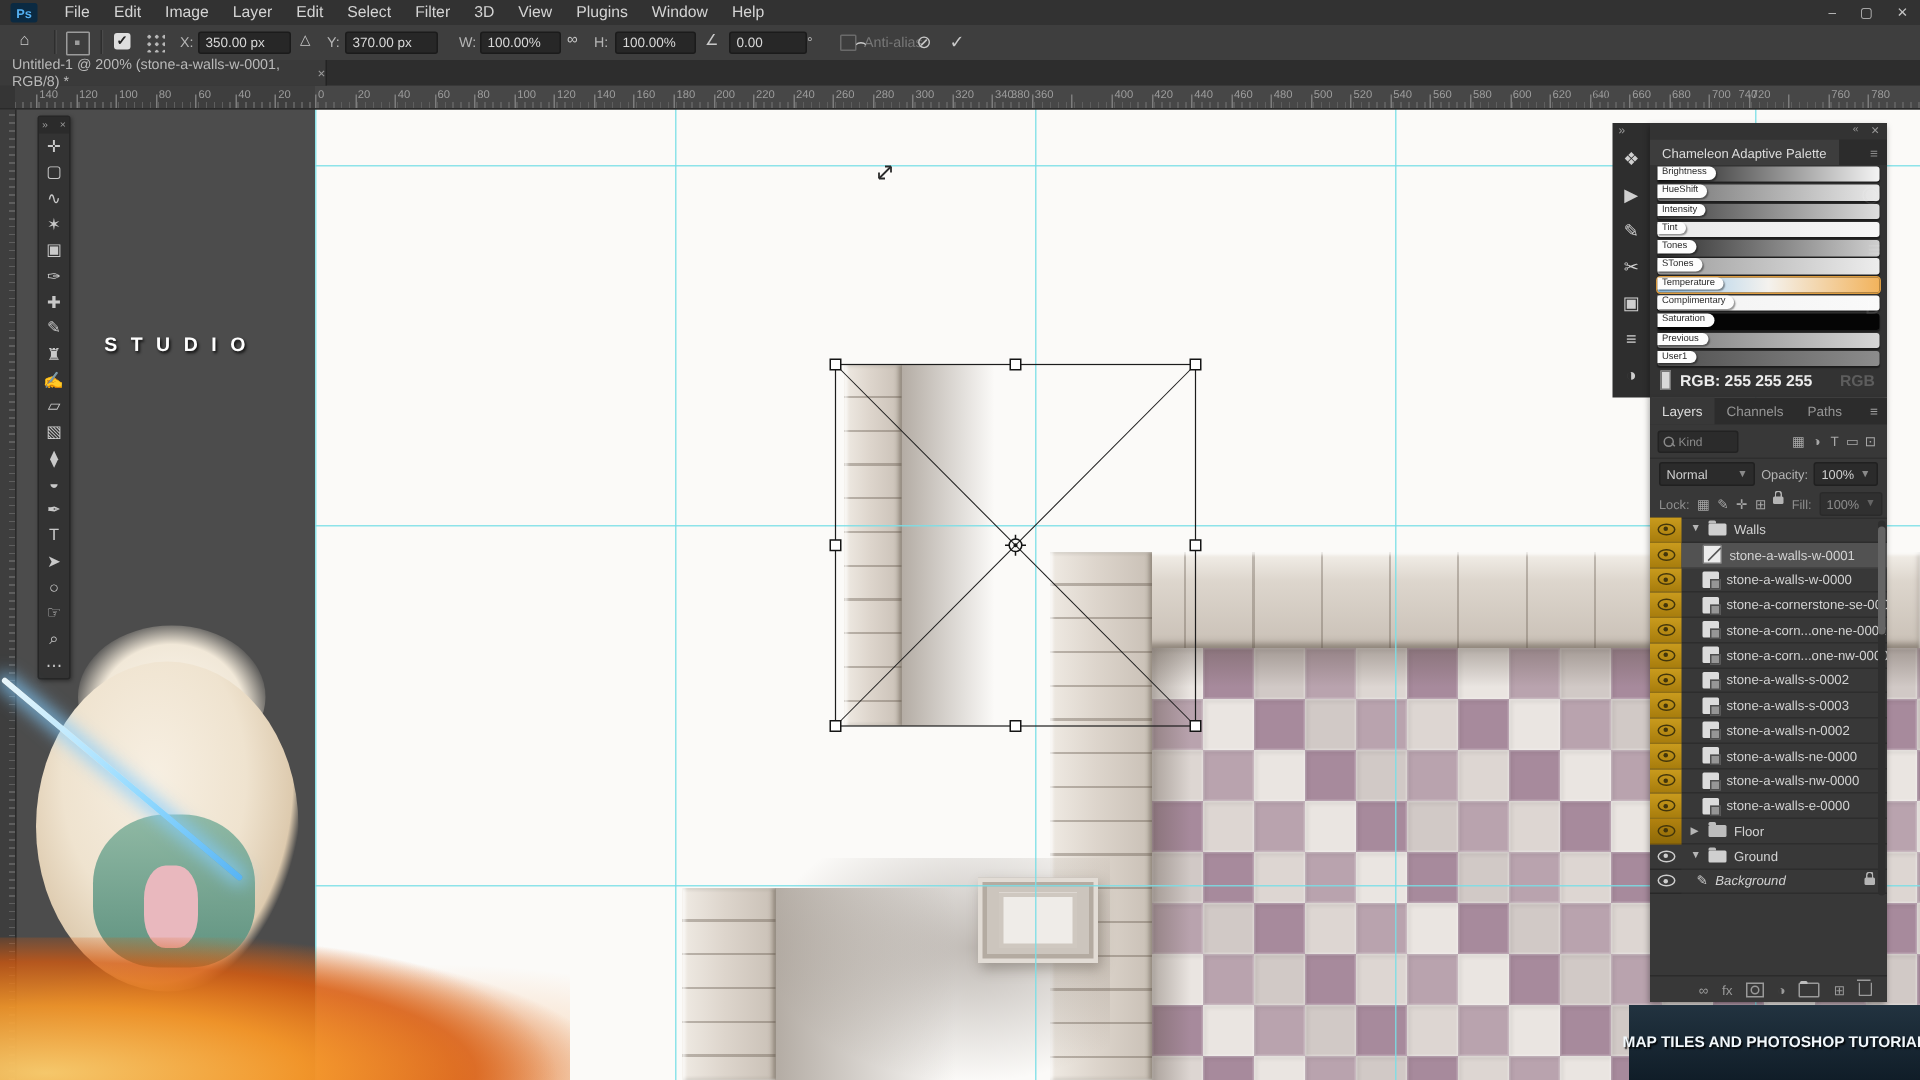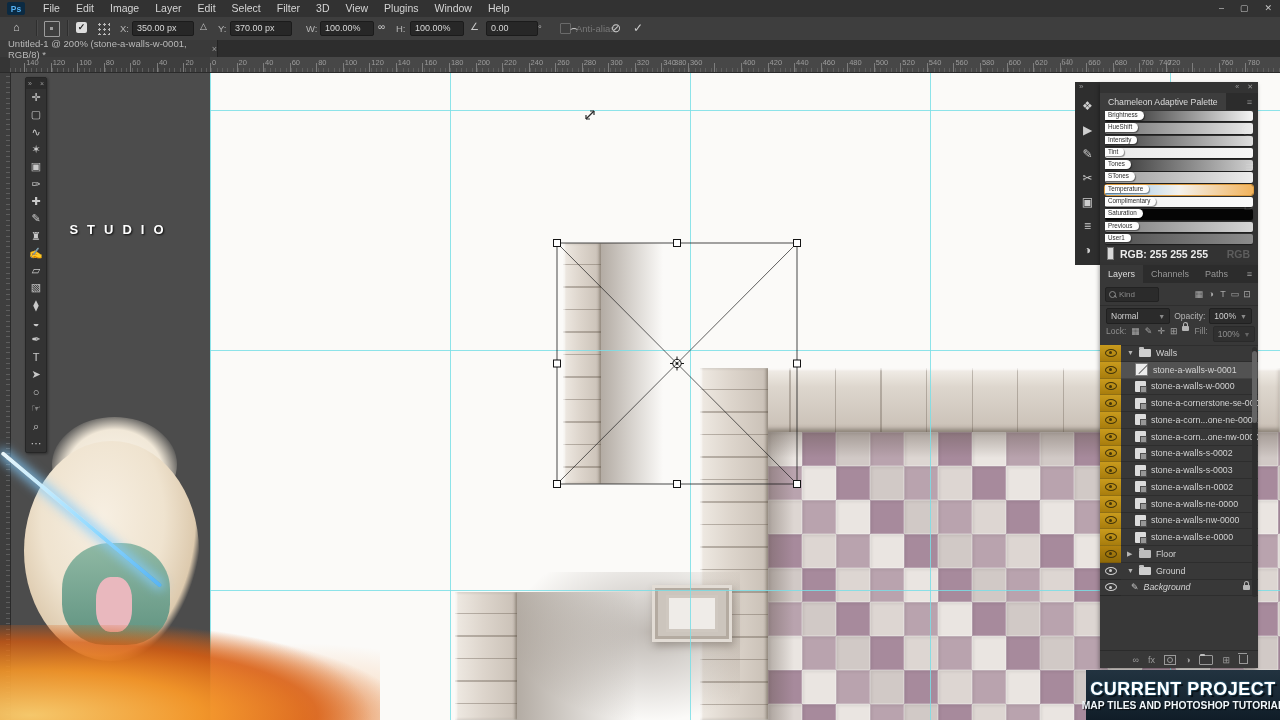--- a/index.html
+++ b/index.html
@@ -120,21 +120,21 @@
   #l-filter{height:22px;display:flex;align-items:center;padding:0 5px;gap:4px;border-bottom:1px solid #2e2e2e}
   #l-search{width:46px;height:13px;background:#2b2b2b;border:1px solid #222;border-radius:2px;color:#8a8a8a;
             font-size:8px;display:flex;align-items:center;gap:3px;padding:0 3px}
   .mag{width:5px;height:5px;border:1px solid #8a8a8a;border-radius:50%;position:relative;flex:none}
   .mag::after{content:"";position:absolute;left:4px;top:4px;width:3px;height:1px;background:#8a8a8a;transform:rotate(45deg)}
   .f-ico{color:#a8a8a8;font-size:9px;width:12px;text-align:center}
   #l-blend{height:20px;display:flex;align-items:center;gap:4px;padding:0 6px;font-size:8.5px;color:#b5b5b5}
   .sel-box{height:14px;background:#2b2b2b;border:1px solid #202020;border-radius:2px;color:#d0d0d0;
            display:flex;align-items:center;font-size:8.5px;padding:0 4px;gap:4px}
   .carat{color:#8a8a8a;font-size:7px;margin-left:auto}
-  #l-lock{height:19px;display:flex;align-items:flex-start;gap:5px;padding:0 6px;font-size:8.5px;color:#8f8f8f;border-bottom:1px solid #2e2e2e}
+  #l-lock{height:19px;display:flex;align-items:center;gap:5px;padding:0 6px;font-size:8.5px;color:#8f8f8f;border-bottom:1px solid #2e2e2e}
   .lock-ico{color:#a5a5a5;font-size:9px}
   .padlock{width:7px;height:5px;background:#b5b5b5;position:relative;border-radius:1px;display:inline-block}
   .padlock::before{content:"";position:absolute;left:1px;top:-4px;width:3px;height:4px;border:1px solid #b5b5b5;border-bottom:none;border-radius:3px 3px 0 0}
   #l-list{position:absolute;left:0;top:80px;right:0}
   .lrow{position:relative;height:16.75px;display:flex;align-items:stretch}
   .eyecell{width:21px;display:flex;align-items:center;justify-content:center;border-bottom:1px solid rgba(0,0,0,.28);flex:none}
   .eyecell.orange{background:linear-gradient(180deg,#c99b1d,#a87d0d)}
   .eyecell.orange-dark{background:linear-gradient(180deg,#b2820f,#8f6a08)}
   .eye{width:10px;height:6px;border:1px solid #42350b;border-radius:50%;display:flex;align-items:center;justify-content:center}
   .eye i{width:3px;height:3px;border-radius:50%;background:#42350b}
@@ -894,17 +894,16 @@
     <div class="robe"></div>
     <div class="robe-inner"></div>
     <div class="beam"></div>
     <div class="flames"></div>
   </div>
   <div id="logo">
     <div id="logo-studio">STUDIO</div>
   </div>
 
   <div id="banner">
-    <div class="b1">CURRENT PROJECT</div>
     <div class="b2">MAP TILES AND PHOTOSHOP TUTORIAL</div>
   </div>
 
 </div>
 
 </body></html>

